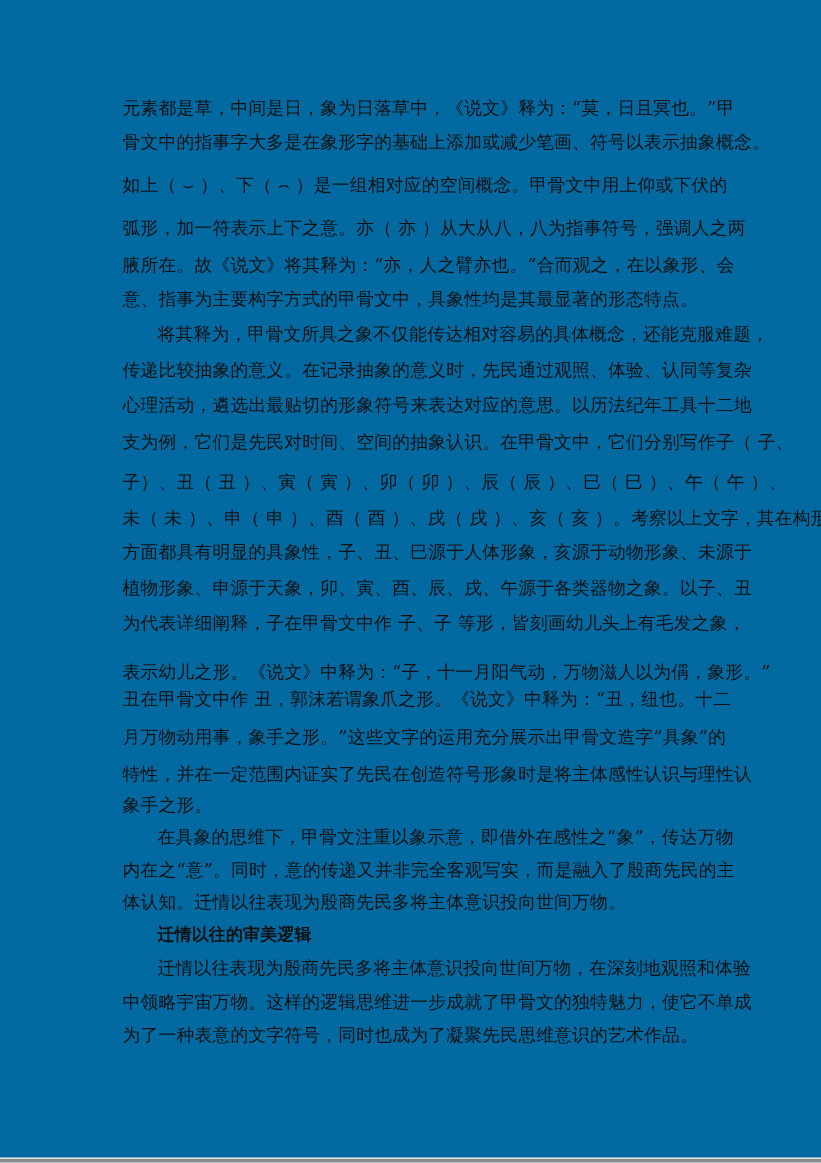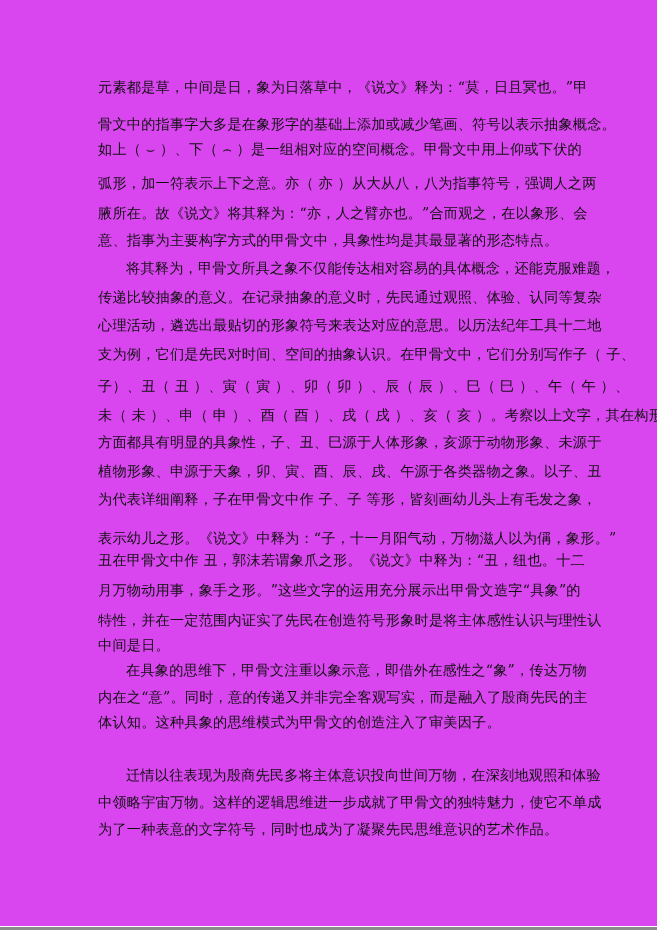--- a/index.html
+++ b/index.html
@@ -1,56 +1,57 @@
 <!DOCTYPE html>
 <html><head>
   <meta charset="utf-8">
   <style>
     html, body { margin: 0; padding: 0; background: #ffffff; }
     body {
       width: 657px; height: 930px; position: relative; overflow: hidden;
       font-family: "DejaVu Serif", "Liberation Serif", serif;
       color: #111111;
     }
-    .page { position: absolute; left: 0; top: 0; width: 657px; height: 926px; background: #d946ef; }
+    .page { position: absolute; left: 0; top: 0; width: 657px; height: 926px; background: #0369a1; }
     .bottom-rule { position: absolute; left: 0; right: 0; top: 927px; height: 3px; background: #8a8a8a; }
     .line {
       position: absolute; left: 98px; width: 470px;
       font-size: 14.2px; line-height: 18px; white-space: nowrap;
       letter-spacing: 0.2px;
     }
     .line.indent { left: 126px; width: 442px; }
     .line.heading { font-weight: bold; font-family: "DejaVu Sans", "Liberation Sans", sans-serif; font-size: 13.5px; }
   </style>
 </head>
 <body>
 
 <div class="page">
   <div class="line" style="top:78px">元素都是草，中间是日，象为日落草中，《说文》释为：“莫，日且冥也。”甲</div>
-  <div class="line" style="top:115px">骨文中的指事字大多是在象形字的基础上添加或减少笔画、符号以表示抽象概念。</div>
+  <div class="line" style="top:105px">骨文中的指事字大多是在象形字的基础上添加或减少笔画、符号以表示抽象概念。</div>
   <div class="line" style="top:140px">如上（ ⌣ ）、下（ ⌢ ）是一组相对应的空间概念。甲骨文中用上仰或下伏的</div>
   <div class="line" style="top:174px">弧形，加一符表示上下之意。亦（ 亦 ）从大从八，八为指事符号，强调人之两</div>
   <div class="line" style="top:231px">意、指事为主要构字方式的甲骨文中，具象性均是其最显著的形态特点。</div>
   <div class="line" style="top:204px">腋所在。故《说文》将其释为：“亦，人之臂亦也。”合而观之，在以象形、会</div>
   <div class="line indent" style="top:259px">将其释为，甲骨文所具之象不仅能传达相对容易的具体概念，还能克服难题，</div>
   <div class="line" style="top:288px">传递比较抽象的意义。在记录抽象的意义时，先民通过观照、体验、认同等复杂</div>
   <div class="line" style="top:316px">心理活动，遴选出最贴切的形象符号来表达对应的意思。以历法纪年工具十二地</div>
   <div class="line" style="top:345px">支为例，它们是先民对时间、空间的抽象认识。在甲骨文中，它们分别写作子（ 子、</div>
   <div class="line" style="top:377px">子）、丑（ 丑 ）、寅（ 寅 ）、卯（ 卯 ）、辰（ 辰 ）、巳（ 巳 ）、午（ 午 ）、</div>
   <div class="line" style="top:433px">方面都具有明显的具象性，子、丑、巳源于人体形象，亥源于动物形象、未源于</div>
   <div class="line" style="top:406px">未（ 未 ）、申（ 申 ）、酉（ 酉 ）、戌（ 戌 ）、亥（ 亥 ）。考察以上文字，其在构形</div>
   <div class="line" style="top:462px">植物形象、申源于天象，卯、寅、酉、辰、戌、午源于各类器物之象。以子、丑</div>
   <div class="line" style="top:490px">为代表详细阐释，子在甲骨文中作 子、子 等形，皆刻画幼儿头上有毛发之象，</div>
   <div class="line" style="top:529px">表示幼儿之形。《说文》中释为：“子，十一月阳气动，万物滋人以为偁，象形。”</div>
   <div class="line" style="top:551px">丑在甲骨文中作 丑，郭沫若谓象爪之形。《说文》中释为：“丑，纽也。十二</div>
   <div class="line" style="top:581px">月万物动用事，象手之形。”这些文字的运用充分展示出甲骨文造字“具象”的</div>
   <div class="line" style="top:611px">特性，并在一定范围内证实了先民在创造符号形象时是将主体感性认识与理性认</div>
-  <div class="line" style="top:636px">中间是日。</div>
+  <div class="line" style="top:636px">象手之形。</div>
   <div class="line indent" style="top:661px">在具象的思维下，甲骨文注重以象示意，即借外在感性之“象”，传达万物</div>
   <div class="line" style="top:688px">内在之“意”。同时，意的传递又并非完全客观写实，而是融入了殷商先民的主</div>
-  <div class="line" style="top:713px">体认知。这种具象的思维模式为甲骨文的创造注入了审美因子。</div>
+  <div class="line" style="top:713px">体认知。迁情以往表现为殷商先民多将主体意识投向世间万物。</div>
 
+  <div class="line indent heading" style="top:739px">迁情以往的审美逻辑</div>
 
   <div class="line indent" style="top:766px">迁情以往表现为殷商先民多将主体意识投向世间万物，在深刻地观照和体验</div>
   <div class="line" style="top:793px">中领略宇宙万物。这样的逻辑思维进一步成就了甲骨文的独特魅力，使它不单成</div>
   <div class="line" style="top:820px">为了一种表意的文字符号，同时也成为了凝聚先民思维意识的艺术作品。</div>
 </div>
 <div class="bottom-rule"></div>
 
 </body></html>

